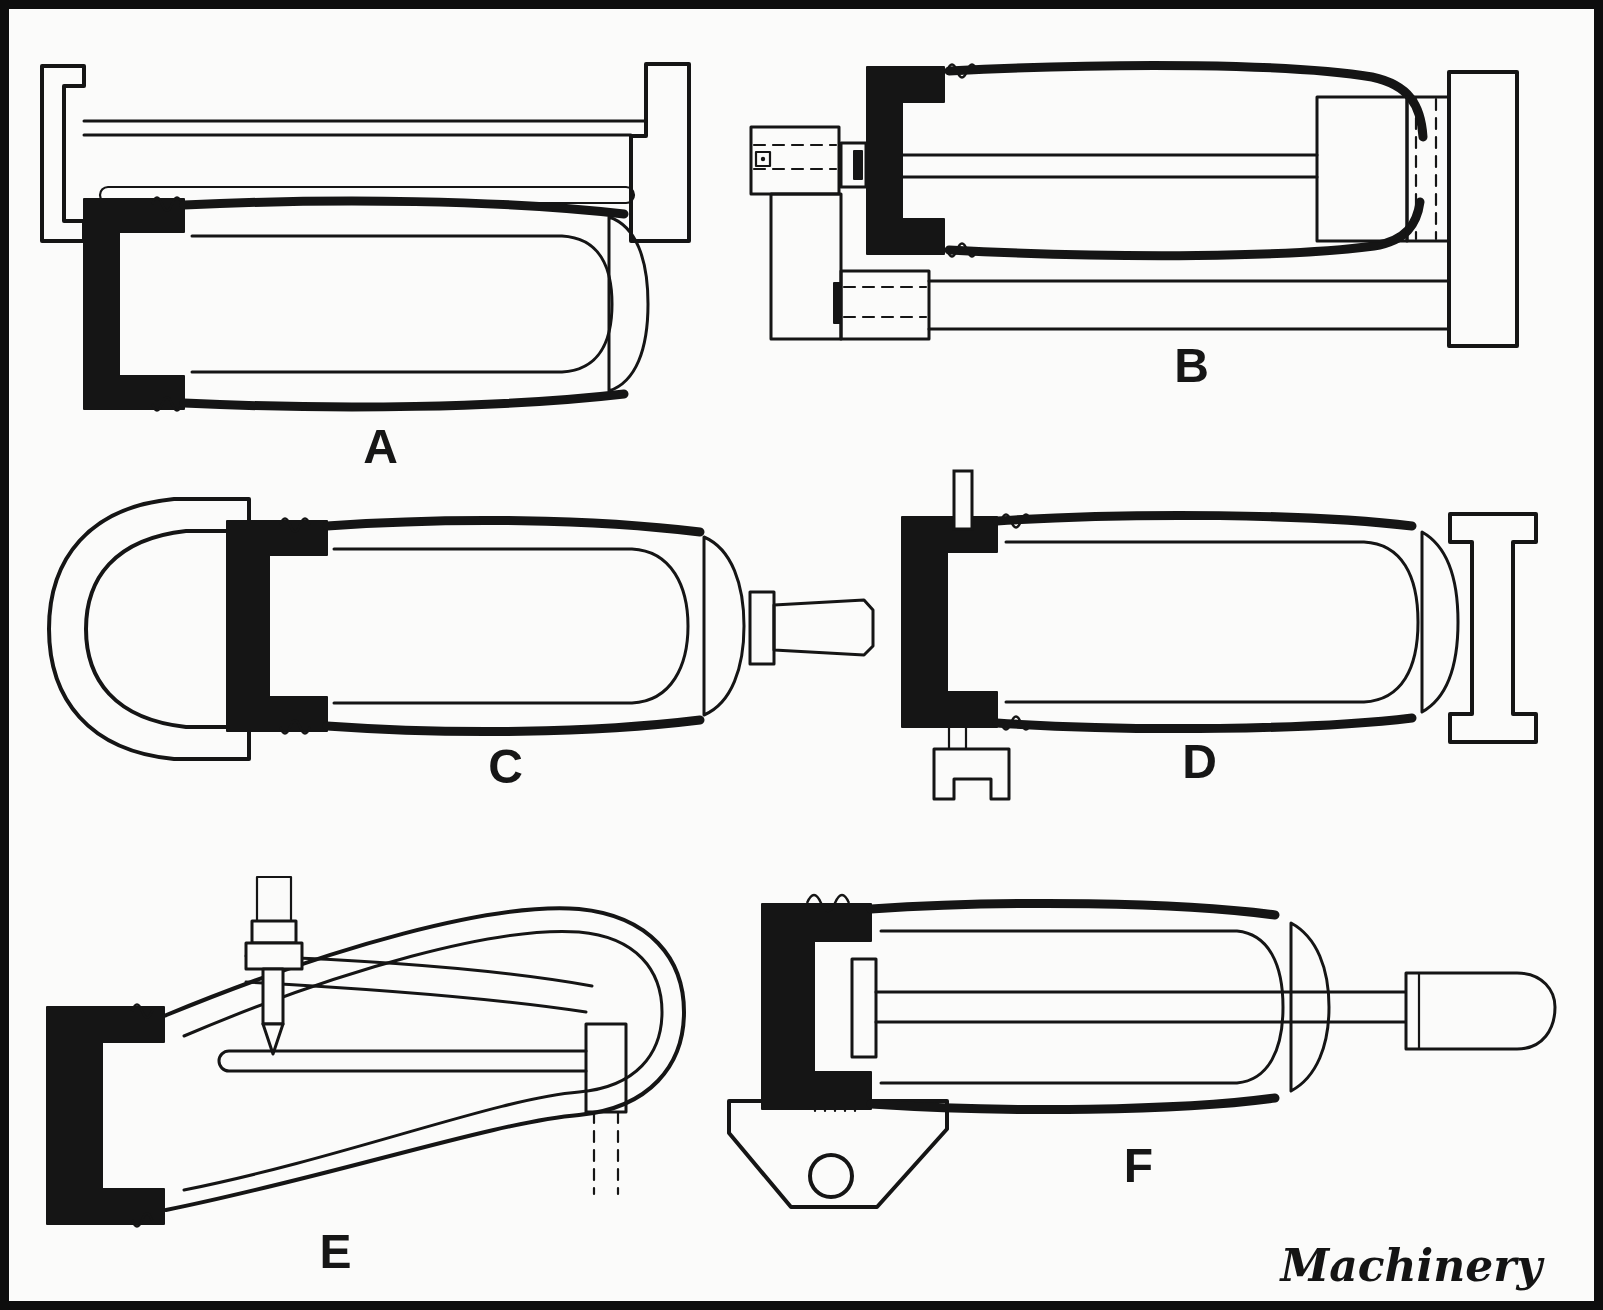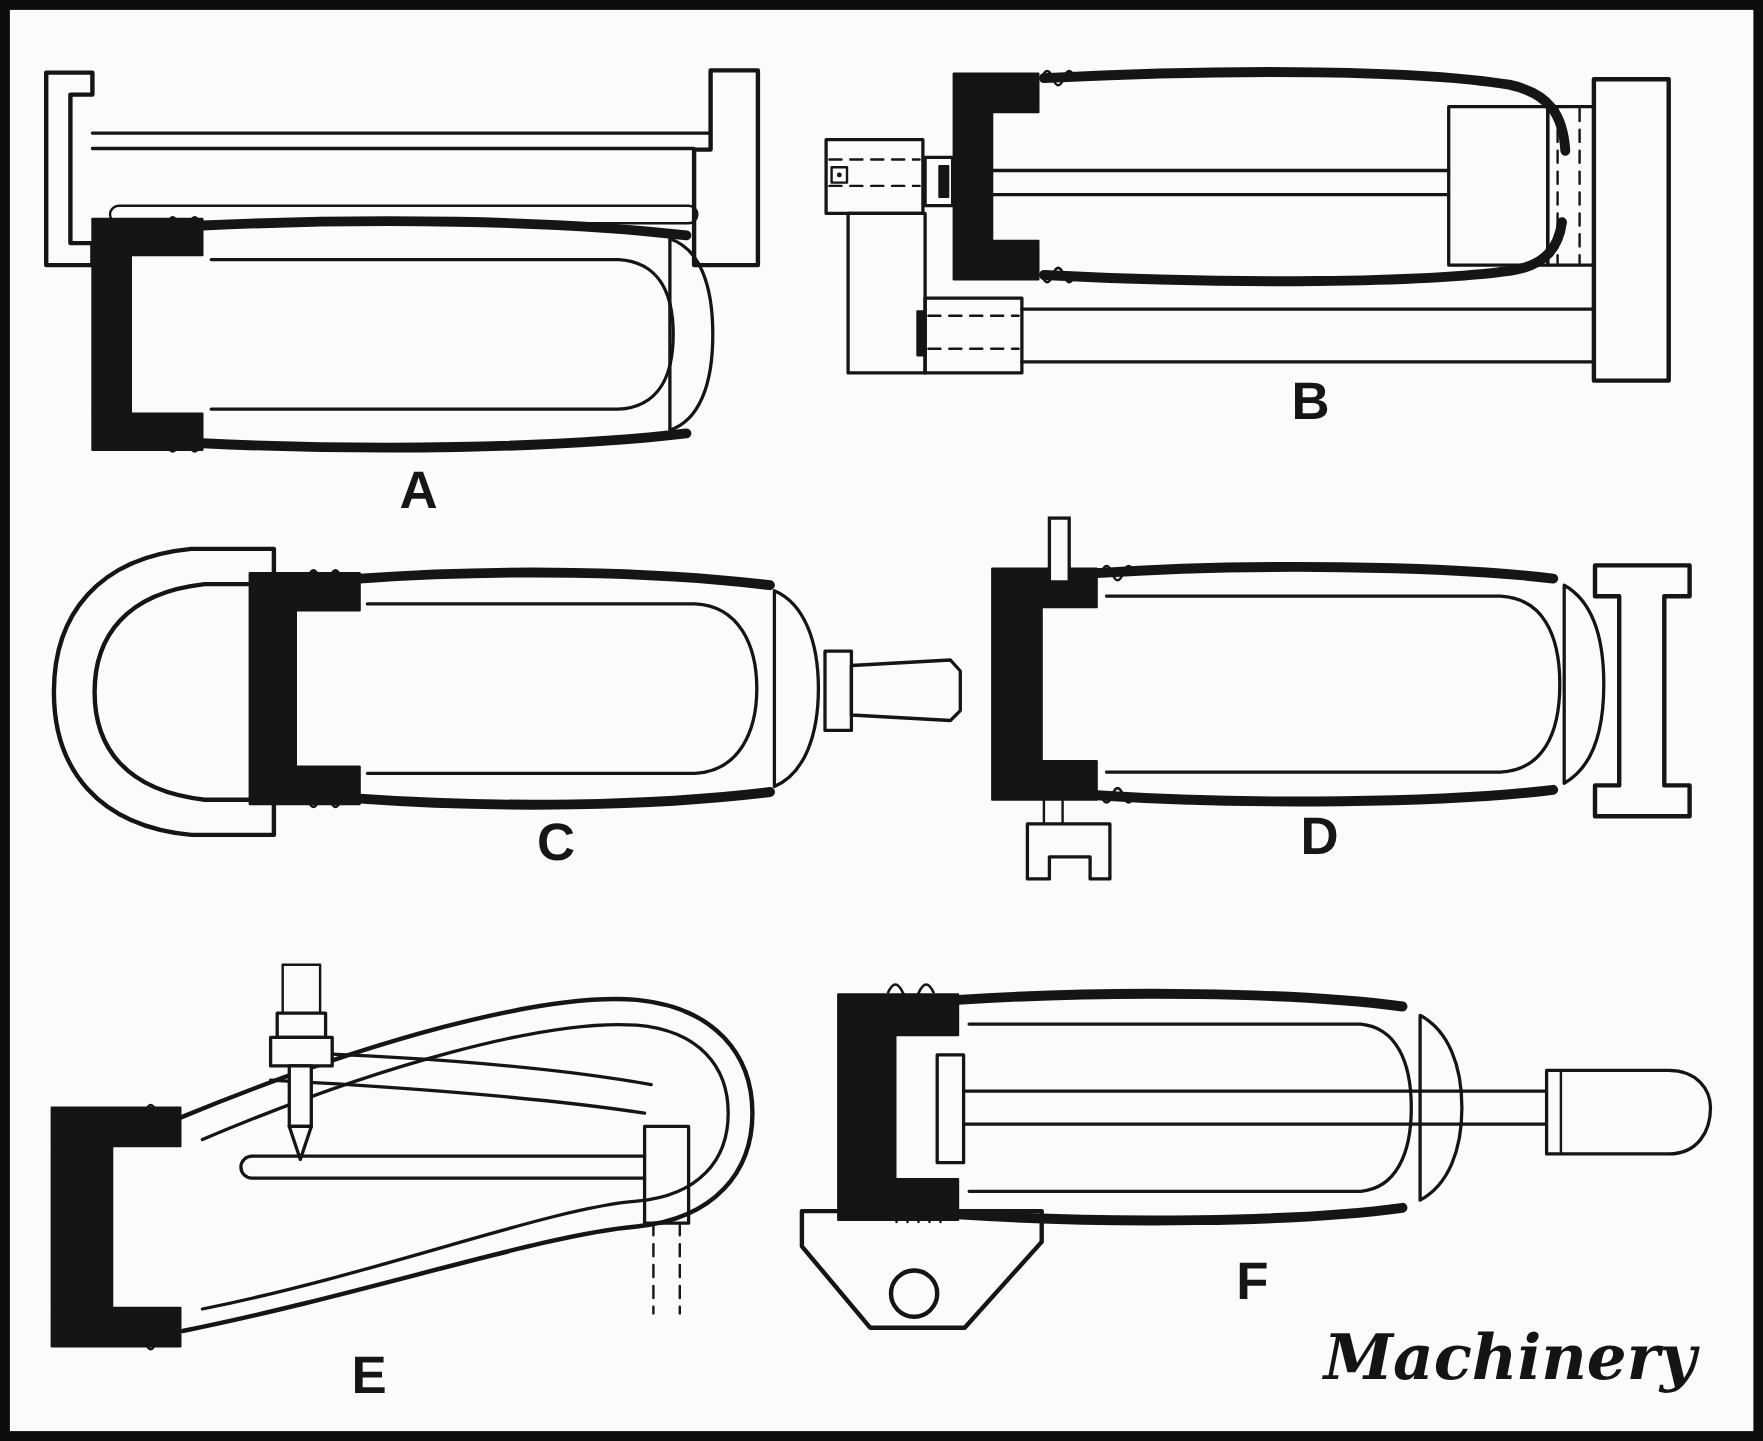--- a/index.html
+++ b/index.html
@@ -16,24 +16,24 @@
   .fig-label {
     position:absolute;
     transform:translate(-50%,-50%);
     font-family:"Liberation Sans", sans-serif;
     font-size:48px; font-weight:700;
     color:#161616; letter-spacing:1px;
     user-select:none;
   }
   .credit {
     position:absolute;
-    right:52px; bottom:33px;
+    right:52px; bottom:10px;
     font-family:"DejaVu Serif", serif;
     font-style:italic; font-weight:bold;
-    font-size:57px; color:#141414;
+    font-size:44px; color:#141414;
   }
   .ln   { fill:none; stroke:#151515; stroke-width:3;   stroke-linecap:round; stroke-linejoin:round; }
   .ln2  { stroke-width:2.2; }
   .ln4  { stroke-width:4; }
   .thick{ fill:none; stroke:#151515; stroke-width:9;   stroke-linecap:round; }
   .blk  { fill:#151515; stroke:#151515; stroke-width:2; stroke-linejoin:round; }
   .wf   { fill:#fbfbfa; }
   .dash { stroke-dasharray:11 8; }
   .wavy { fill:none; stroke:#151515; stroke-width:2.4; }
 </style>

